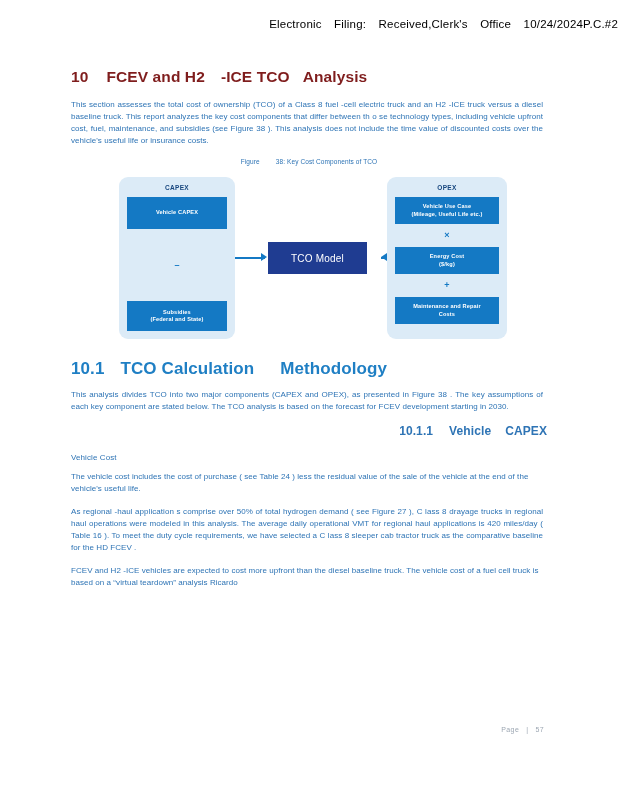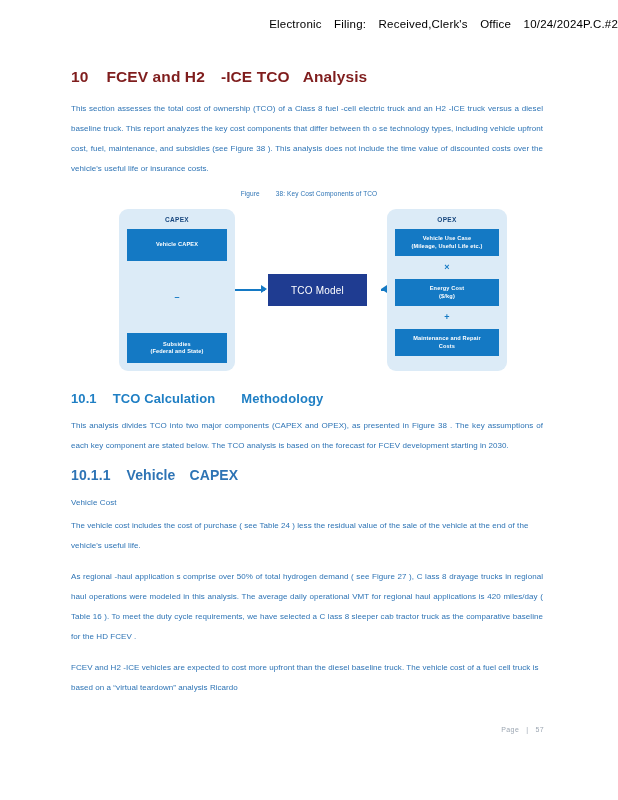--- a/index.html
+++ b/index.html
@@ -52,52 +52,53 @@
     color: #7f1d1d;
     margin: 0 0 13px 0;
     letter-spacing: 0.1px;
     white-space: nowrap;
   }
   h1.h-sec .num { margin-right: 18px; }
   h1.h-sec .gap { display: inline-block; width: 16px; }
   h1.h-sec .gap2 { display: inline-block; width: 13px; }
 
   h2.h-sub {
-    font-size: 13px;
+    font-size: 17px;
     font-weight: bold;
     color: #1F7FC4;
     margin: 0 0 10px 0;
     letter-spacing: 0.1px;
     white-space: nowrap;
   }
   h2.h-sub .num { margin-right: 16px; }
   h2.h-sub .gap { display: inline-block; width: 26px; }
 
   h3.h-sub3 {
-    font-size: 14px;
+    font-size: 12px;
     font-weight: bold;
     color: #2E74B5;
     margin: 0 0 10px 0;
     letter-spacing: 0.1px;
     white-space: nowrap;
+    text-align: right;
   }
   h3.h-sub3 .num { margin-right: 16px; }
   h3.h-sub3 .gap { display: inline-block; width: 14px; }
 
   h4.h-run {
     font-size: 8px;
     font-weight: normal;
     color: #2E74B5;
     margin: 15px 0 9px 0;
     letter-spacing: 0.1px;
   }
 
   p.body {
     font-size: 8px;
-    line-height: 20px;
+    line-height: 12px;
     color: #2E74B5;
     margin: 0 4px 11px 0;
     letter-spacing: 0.05px;
   }
   p.body.just { text-align: justify; }
 
   
   .figure-caption {
     margin: 6px 0 8px 0;
     text-align: center;

